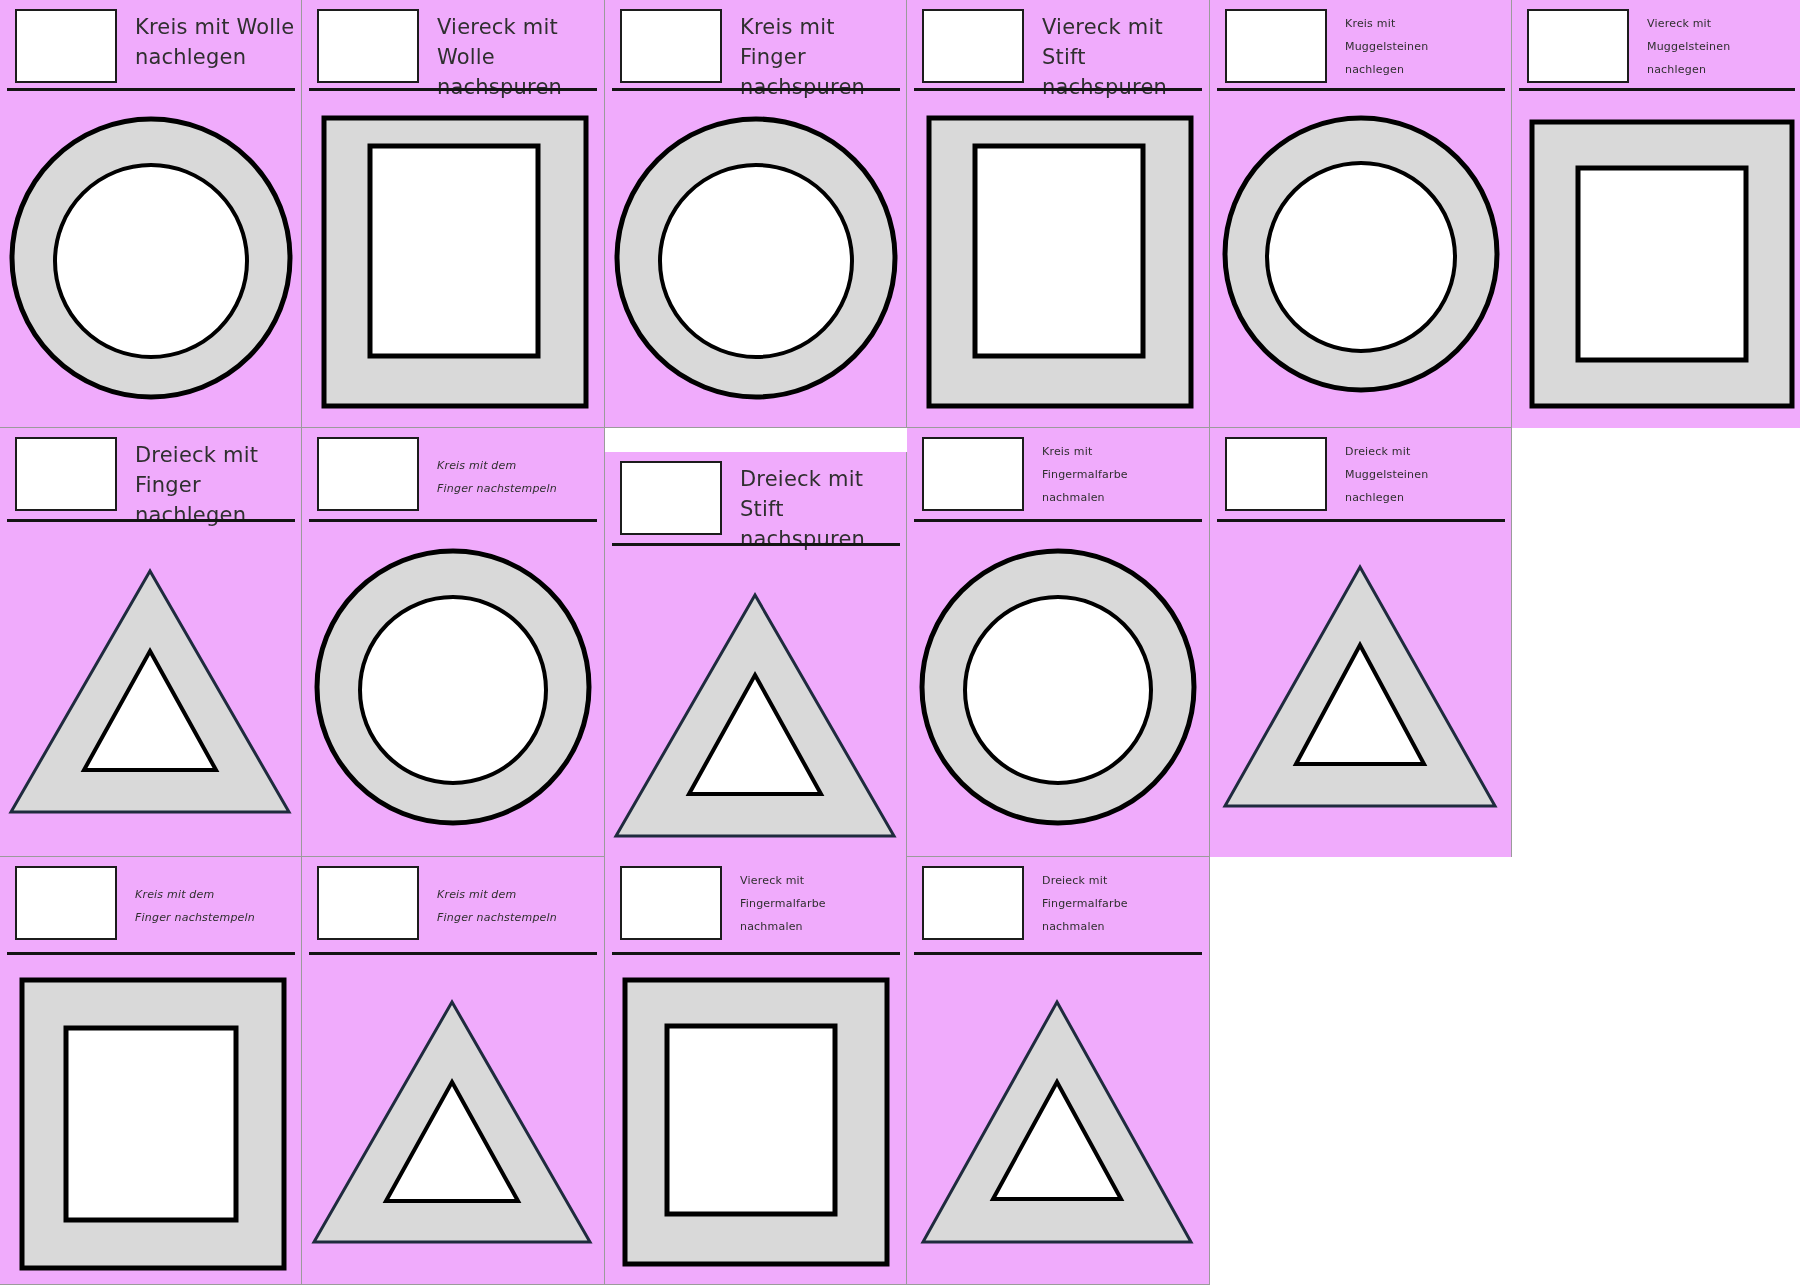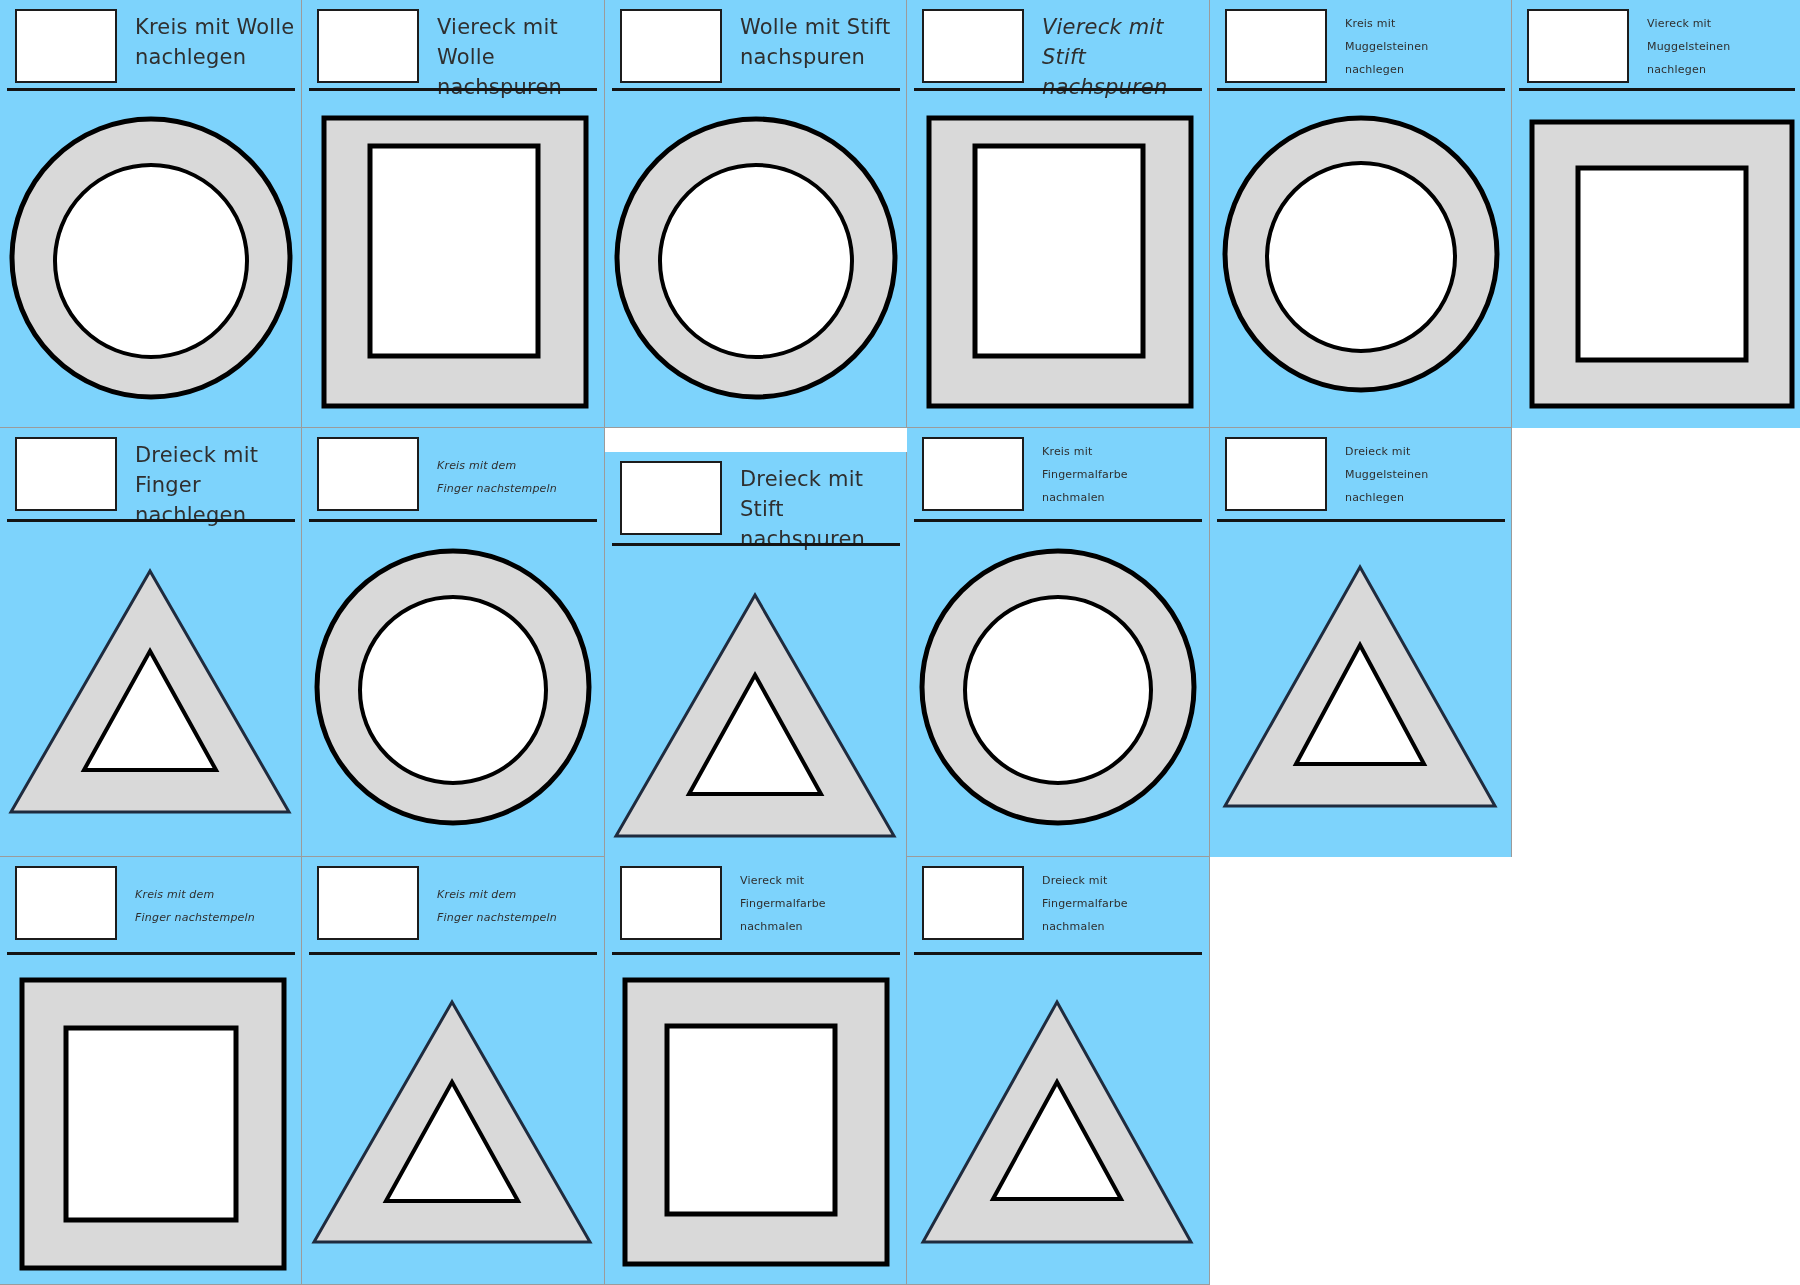--- a/index.html
+++ b/index.html
@@ -1,18 +1,18 @@
 <!DOCTYPE html>
 <html><head>
 <meta charset="utf-8">
 <style>
   html,body{margin:0;padding:0;background:#ffffff;}
   #page{position:relative;width:1800px;height:1285px;background:#ffffff;overflow:hidden;
         font-family:"DejaVu Sans","Liberation Sans",sans-serif;color:#2d2d2d;}
-  .card{position:absolute;box-sizing:border-box;background:#7dd3fc;}
+  .card{position:absolute;box-sizing:border-box;background:#f0abfc;}
   .card.br{border-right:1.5px solid #9b9b9b;}
   .card.bb{border-bottom:1.5px solid #9b9b9b;}
   .checkbox{position:absolute;left:15px;top:9px;width:98px;height:70px;
             background:#ffffff;border:2px solid #1c1c1c;}
   .label{position:absolute;left:135px;top:12px;right:6px;
          white-space:pre-line;letter-spacing:0.2px;color:#2f2f2f;}
   .label.large{font-size:21px;line-height:30px;}
   .label.small{font-size:11px;line-height:23px;}
   .label.mid{top:26px;font-style:italic;}
   .hline{position:absolute;left:7px;height:2.5px;background:#141414;}
@@ -47,30 +47,30 @@
 nachspuren</div>
     <div class="hline"></div>
     <svg class="shape" width="302" height="338" viewBox="0 0 302 338">
       <rect x="22" y="28" width="262" height="288" fill="#d9d9d9" stroke="#000000" stroke-width="5"></rect>
       <rect x="68" y="56" width="168" height="210" fill="#ffffff" stroke="#000000" stroke-width="5"></rect>
     </svg>
   </div>
 
   <div class="card r1 c3 br bb" style="left:605px;top:0;width:302px;height:428px;">
     <div class="checkbox"></div>
-    <div class="label large">Wolle mit Stift
+    <div class="label large">Kreis mit Finger
 nachspuren</div>
     <div class="hline"></div>
     <svg class="shape" width="302" height="338" viewBox="0 0 302 338">
       <circle cx="151" cy="168" r="139" fill="#d9d9d9" stroke="#000000" stroke-width="5"></circle>
       <circle cx="151" cy="171" r="96" fill="#ffffff" stroke="#000000" stroke-width="4"></circle>
     </svg>
   </div>
 
-  <div class="card r1 c4 br bb" style="left:907px;top:0;width:303px;height:428px;font-style:italic;">
+  <div class="card r1 c4 br bb" style="left:907px;top:0;width:303px;height:428px;">
     <div class="checkbox"></div>
     <div class="label large">Viereck mit Stift
 nachspuren</div>
     <div class="hline"></div>
     <svg class="shape" width="302" height="338" viewBox="0 0 302 338">
       <rect x="22" y="28" width="262" height="288" fill="#d9d9d9" stroke="#000000" stroke-width="5"></rect>
       <rect x="68" y="56" width="168" height="210" fill="#ffffff" stroke="#000000" stroke-width="5"></rect>
     </svg>
   </div>
 

